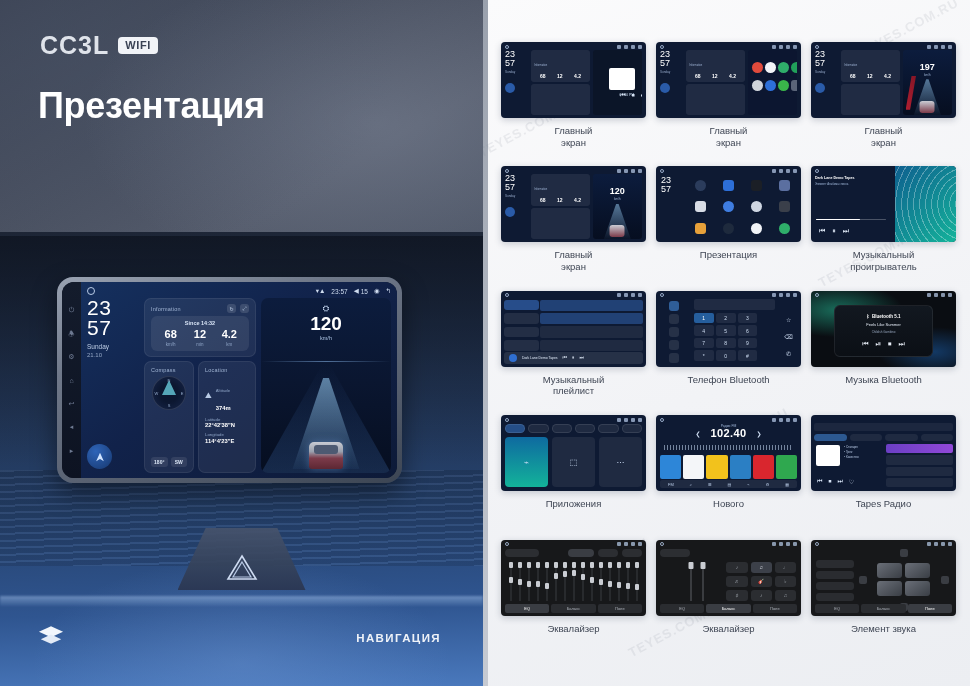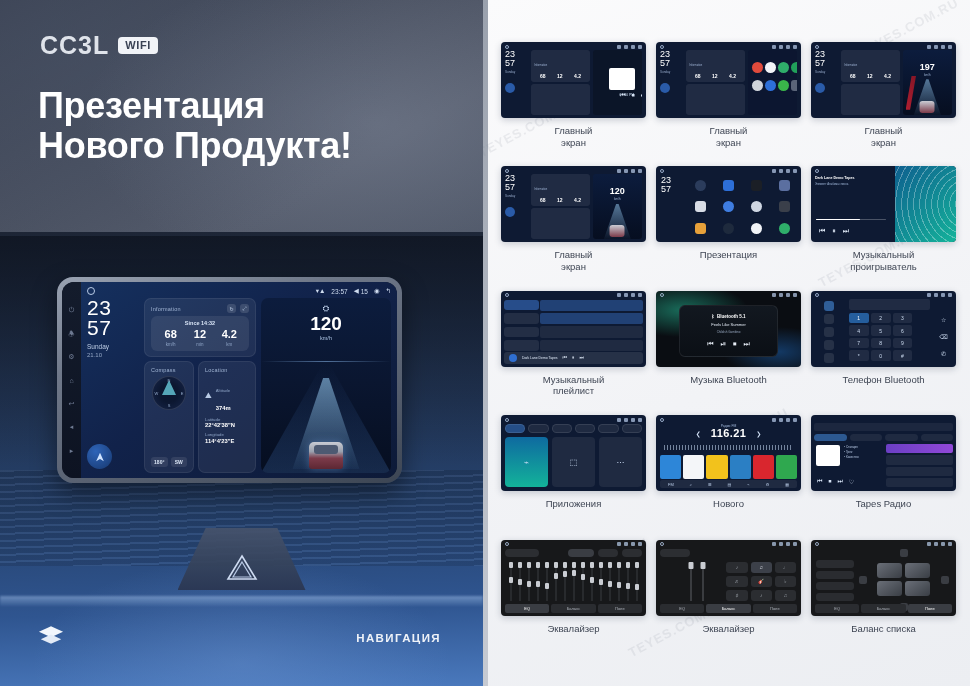--- a/index.html
+++ b/index.html
@@ -414,21 +414,20 @@
   </div>
   <div class="lp-trim"></div>
 
   <div class="brand-row">
     <span class="brand-name">CC3L</span>
     <span class="brand-badge">WIFI</span>
   </div>
 
   <div class="headline">
     <div class="l1">Презентация</div>
-    <div class="l2">Нового Продукта!</div>
   </div>
 
   <div class="hu">
     <div class="hu-bezel"></div>
     <div class="hu-inner">
       <div class="hu-keys">
         <span class="hu-key">⏻</span>
         <span class="hu-key">🕭</span>
         <span class="hu-key">⚙</span>
         <span class="hu-key">⌂</span>
@@ -813,51 +812,20 @@
             <span>⏸</span>
             <span>⏭</span>
         </div>
       </div>
       <div class="caption">
         <span>Музыкальный</span><br><span>плейлист</span>
       </div>
     </div>
 
     <div class="cell">
-      <div class="thumb" style="background:#0a0d12">
-        <div class="bt-glow"></div>
-        <div class="tbar">
-            <span class="tdot"></span>
-            <span class="tsp"></span>
-            <span class="ticon"></span>
-            <span class="ticon"></span>
-            <span class="ticon"></span>
-            <span class="ticon"></span>
-          </div>
-        <div class="bt-card">
-          <span class="bt-name">
-              <span>ᛒ</span>
-              <span>Bluetooth 5.1</span>
-            </span>
-          <span class="bt-tr">Feels Like Summer</span>
-          <span class="bt-ar">Childish Gambino</span>
-          <span class="bt-ctl">
-            <span>⏮</span>
-            <span>⏯</span>
-            <span>⏹</span>
-            <span>⏭</span>
-          </span>
-        </div>
-      </div>
-      <div class="caption">
-        <span>Музыка Bluetooth</span>
-      </div>
-    </div>
-
-    <div class="cell">
       <div class="thumb">
         <div class="tbar">
             <span class="tdot"></span>
             <span class="tsp"></span>
             <span class="ticon"></span>
             <span class="ticon"></span>
             <span class="ticon"></span>
             <span class="ticon"></span>
           </div>
         <div class="ph-side">
@@ -887,20 +855,51 @@
           <span>⌫</span>
           <span>✆</span>
         </div>
       </div>
       <div class="caption">
         <span>Телефон Bluetooth</span>
       </div>
     </div>
 
     <div class="cell">
+      <div class="thumb" style="background:#0a0d12">
+        <div class="bt-glow"></div>
+        <div class="tbar">
+            <span class="tdot"></span>
+            <span class="tsp"></span>
+            <span class="ticon"></span>
+            <span class="ticon"></span>
+            <span class="ticon"></span>
+            <span class="ticon"></span>
+          </div>
+        <div class="bt-card">
+          <span class="bt-name">
+              <span>ᛒ</span>
+              <span>Bluetooth 5.1</span>
+            </span>
+          <span class="bt-tr">Feels Like Summer</span>
+          <span class="bt-ar">Childish Gambino</span>
+          <span class="bt-ctl">
+            <span>⏮</span>
+            <span>⏯</span>
+            <span>⏹</span>
+            <span>⏭</span>
+          </span>
+        </div>
+      </div>
+      <div class="caption">
+        <span>Музыка Bluetooth</span>
+      </div>
+    </div>
+
+    <div class="cell">
       <div class="thumb">
         <div class="tbar">
             <span class="tdot"></span>
             <span class="tsp"></span>
             <span class="ticon"></span>
             <span class="ticon"></span>
             <span class="ticon"></span>
             <span class="ticon"></span>
           </div>
         <div class="set-chips">
@@ -928,21 +927,21 @@
             <span class="tdot"></span>
             <span class="tsp"></span>
             <span class="ticon"></span>
             <span class="ticon"></span>
             <span class="ticon"></span>
             <span class="ticon"></span>
           </div>
         <div style="position:absolute;left:0;right:0;top:9px;text-align:center;font-size:3.4px;color:#9fb6d8">Радио FM</div>
         <div class="rad-top">
           <span>❮</span>
-          <span class="rad-freq">116.21</span>
+          <span class="rad-freq">102.40</span>
           <span>❯</span>
         </div>
         <div class="rad-scale"></div>
         <div class="rad-tiles">
           <span class="rtile" style="background:#2d86d8"></span>
           <span class="rtile" style="background:#f4f6f9"></span>
           <span class="rtile" style="background:#f2c21c"></span>
           <span class="rtile" style="background:#2b7fc4"></span>
           <span class="rtile" style="background:#d9262e"></span>
           <span class="rtile" style="background:#2fa84f"></span>
@@ -1137,18 +1136,18 @@
           <span class="bal-btn" style="left:-10px;top:50%;transform:translateY(-50%)"></span>
           <span class="bal-btn" style="right:-10px;top:50%;transform:translateY(-50%)"></span>
         </div>
         <div class="eq-foot">
           <span class="eq-ft">EQ</span>
           <span class="eq-ft">Баланс</span>
           <span class="eq-ft act">Поле</span>
         </div>
       </div>
       <div class="caption">
-        <span>Баланс списка</span>
+        <span>Элемент звука</span>
       </div>
     </div>
 
   </div>
 </div>
 
 </body></html>

